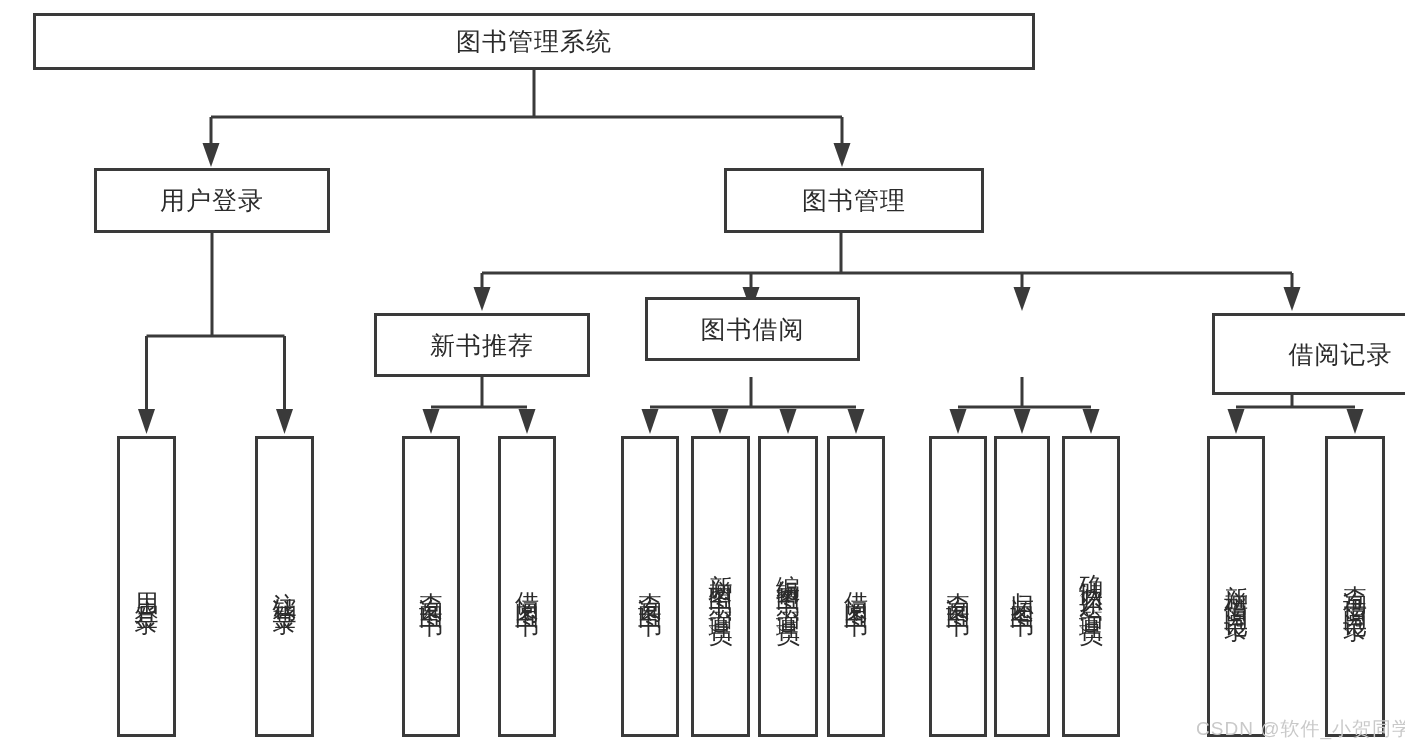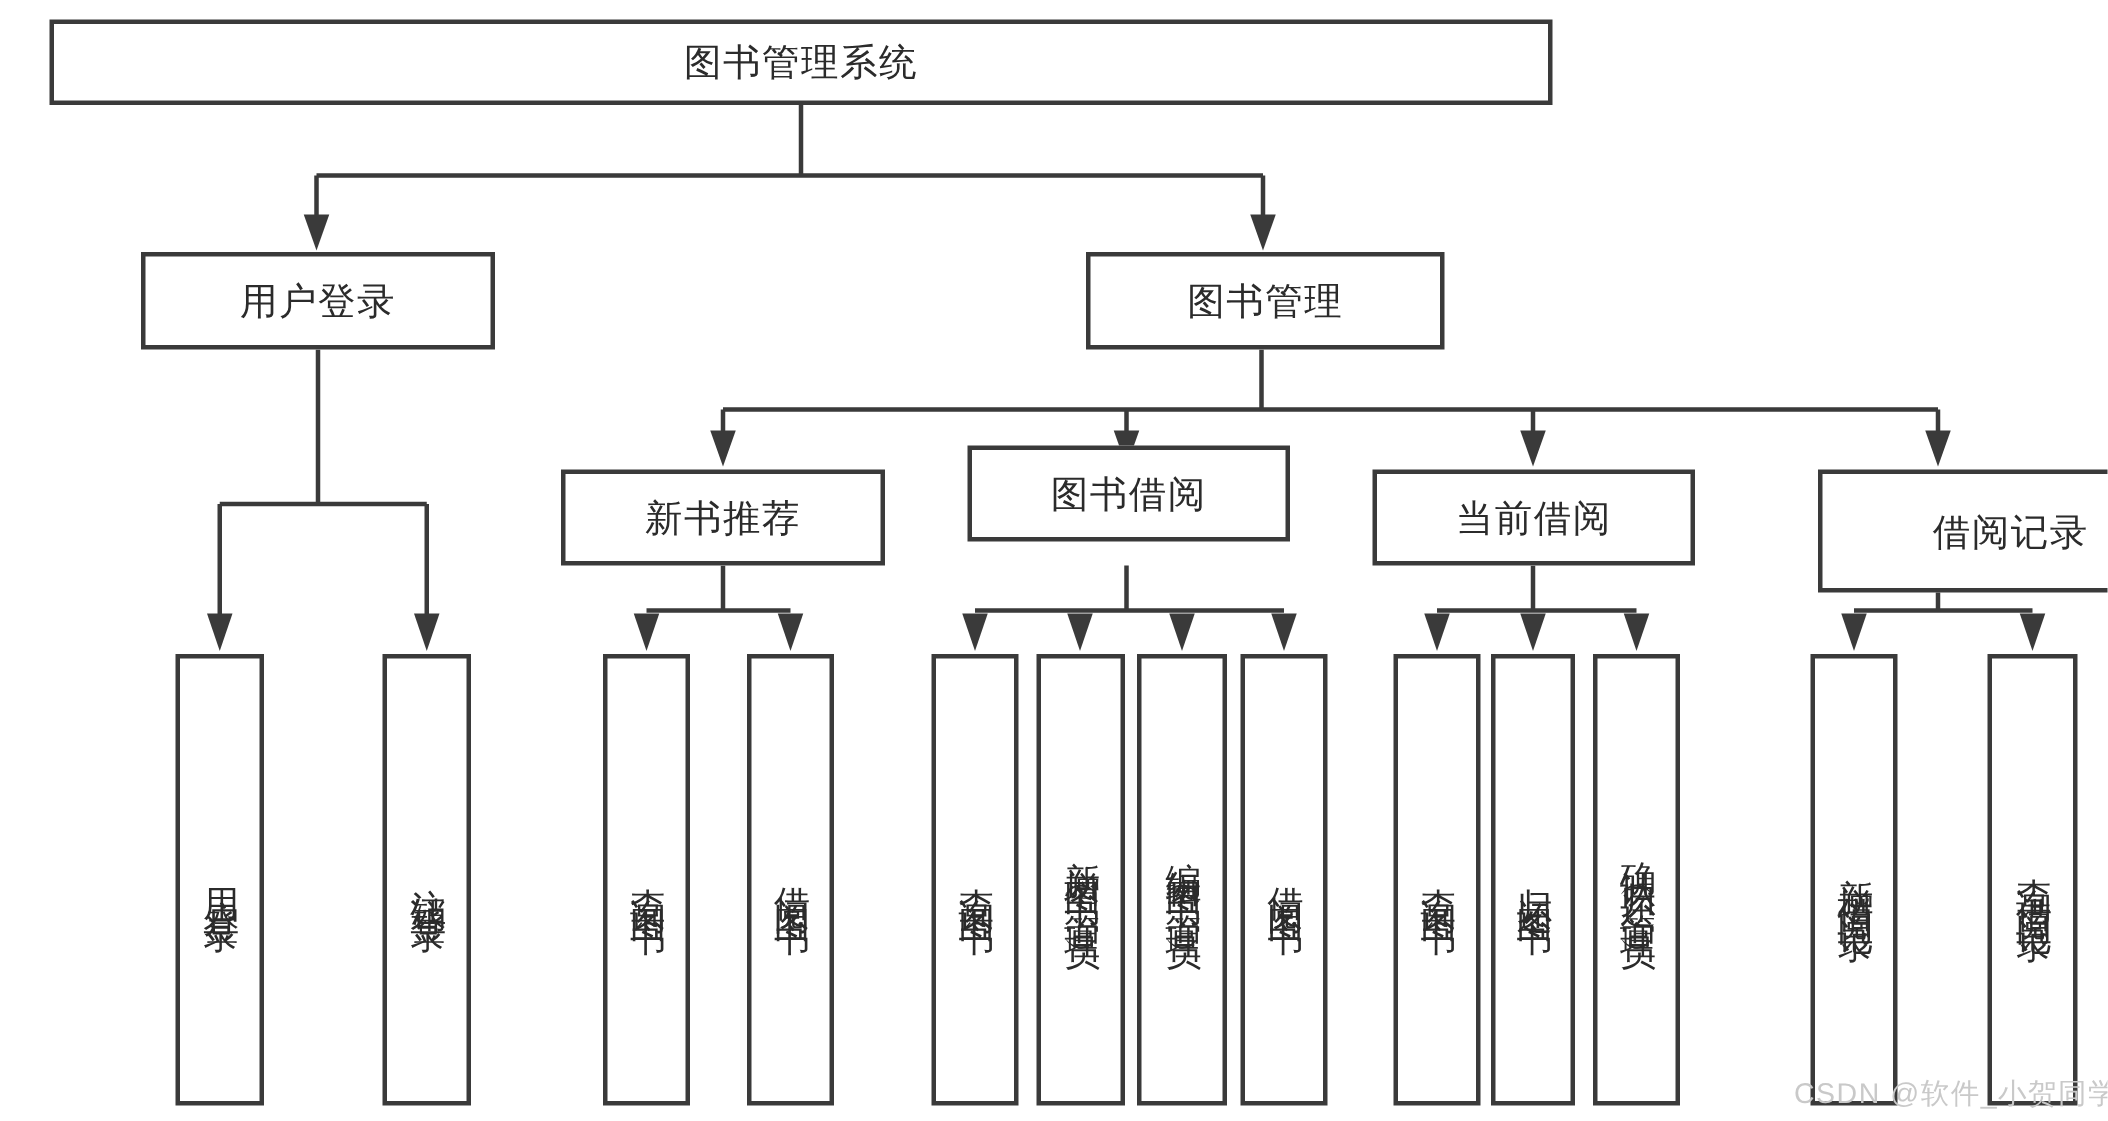--- a/index.html
+++ b/index.html
@@ -36,21 +36,21 @@
     writing-mode: vertical-rl;
     text-orientation: mixed;
     font-size: 24px;
     letter-spacing: 7px;
     line-height: 1;
     white-space: nowrap;
   }
   
   .n-root  { left: 21px;   top: 13px;  width: 1002px; height: 57px; }
   .n-l2a   { left: 82px;   top: 168px; width: 236px;  height: 65px; }
-  .n-l2b   { left: 712px;  top: 168px; width: 239px;  height: 65px; }
+  .n-l2b   { left: 712px;  top: 168px; width: 260px;  height: 65px; }
   .n-l3a   { left: 362px;  top: 313px; width: 216px;  height: 64px; justify-content: center; }
   .n-l3b   { left: 633px;  top: 297px; width: 215px;  height: 64px; }
   .n-l3c   { left: 903px;  top: 313px; width: 215px;  height: 64px; }
   .n-l3d   { left: 1200px; top: 313px; width: 215px;  height: 82px; padding-left: 42px; }
   
   .leaf    { top: 436px; height: 301px; }
   .lf0  { left: 105px;  width: 59px; }
   .lf1  { left: 243px;  width: 59px; }
   .lf2  { left: 390px;  width: 58px; }
   .lf3  { left: 486px;  width: 58px; }
@@ -129,23 +129,20 @@
   <div class="node h-node n-l2b">
     <span>图书管理</span>
   </div>
 
   <div class="node h-node n-l3a">
     <span>新书推荐</span>
   </div>
   <div class="node h-node n-l3b">
     <span>图书借阅</span>
   </div>
-  <div class="node h-node n-l3c">
-    <span>当前借阅</span>
-  </div>
   <div class="node h-node n-l3d">
     <span>借阅记录</span>
   </div>
 
   <div class="node v-node leaf lf0">
     <span>用户登录</span>
   </div>
   <div class="node v-node leaf lf1">
     <span>注销登录</span>
   </div>

